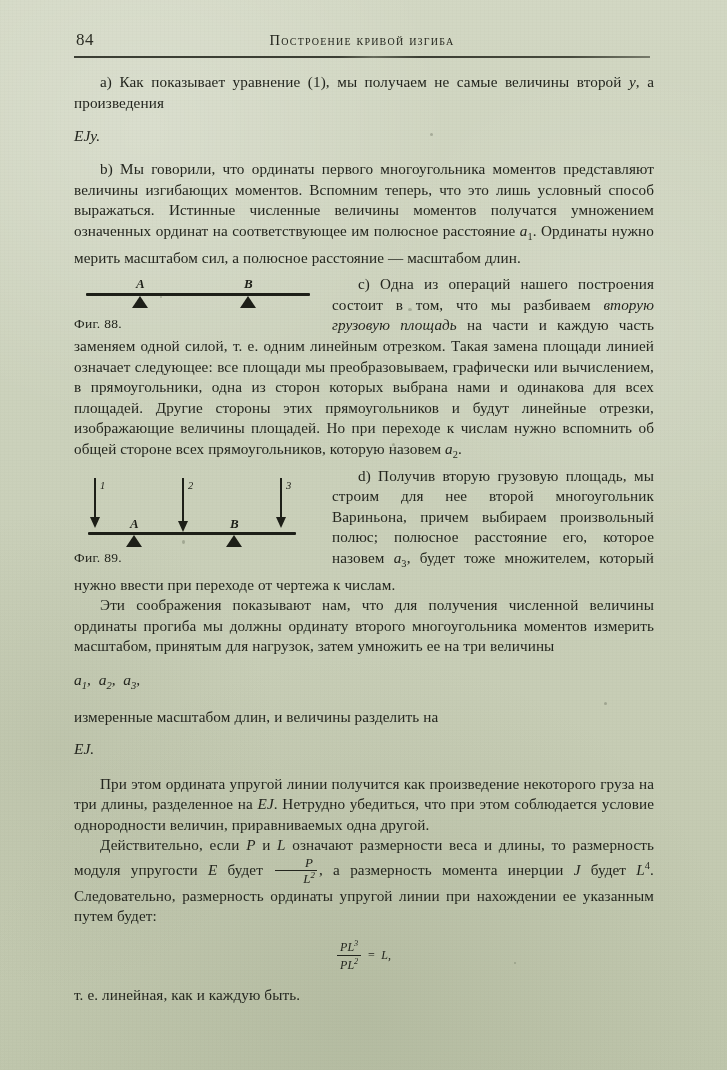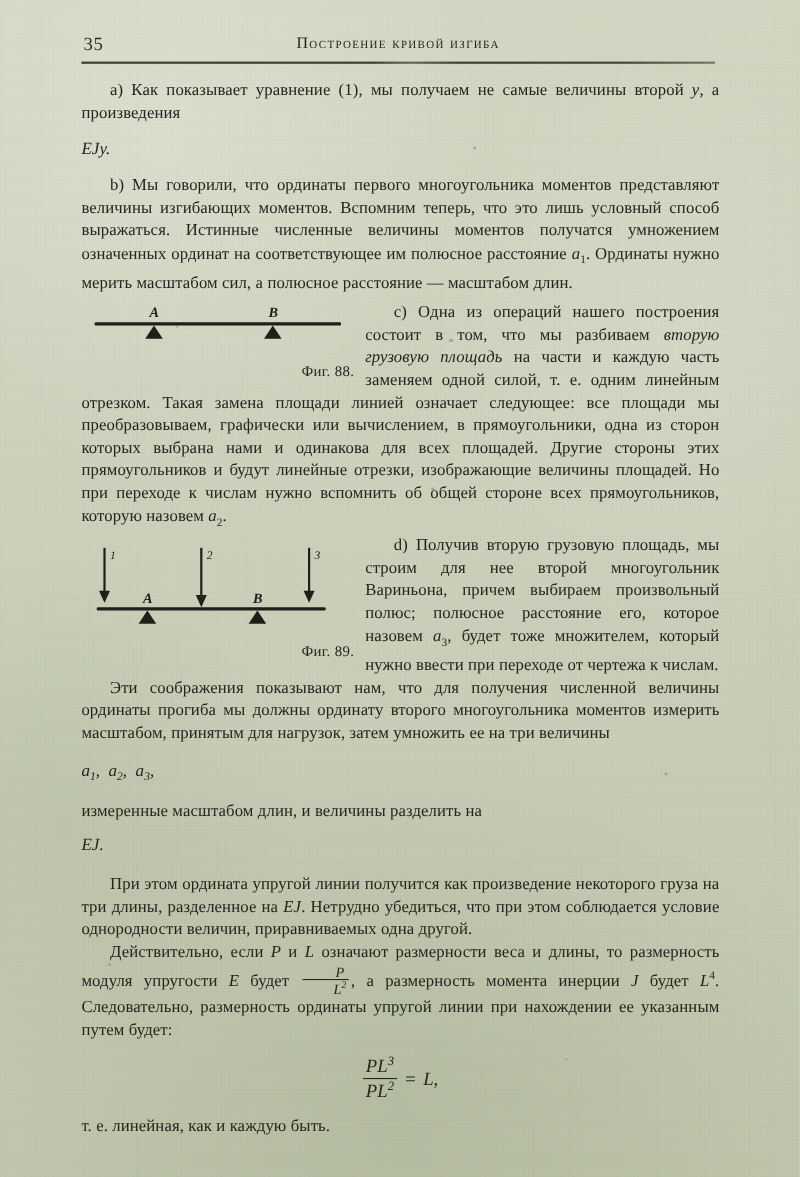--- a/index.html
+++ b/index.html
@@ -131,25 +131,25 @@
 
   
   .figcol {
     float: left;
     width: 248px;
     margin: 2px 10px 2px 0;
   }
   .clear { clear: both; }
 
   .figcap {
-    text-align: right;
+    text-align: left;
     font-size: 13.5px;
     letter-spacing: .3px;
     color: #25271f;
-    margin-top: 18px;
+    margin-top: 4px;
   }
 
   
   .fig88 {
     position: relative;
     width: 236px;
     height: 36px;
     margin: 0 auto;
   }
   .beam {
@@ -198,21 +198,21 @@
     font-style: italic;
     color: #1d1f18;
   }
 
   
   .eqbig {
     display: flex;
     justify-content: center;
     align-items: center;
     font-style: italic;
-    font-size: 17px;
+    font-size: 12px;
     gap: 6px;
   }
   .eqbig .fr {
     display: inline-block;
     text-align: center;
     line-height: 1.12;
   }
   .eqbig .fr .n { display: block; padding: 0 3px 1px; }
   .eqbig .fr .d { display: block; border-top: 1.5px solid #23251e; padding: 1px 3px 0; }
 
@@ -226,21 +226,21 @@
 </style>
 </head>
 <body>
 
 <div class="page"></div>
 <div class="grain"></div>
 
 <div class="content">
 
   <div class="hdr">
-    <div class="folio">35</div>
+    <div class="folio">84</div>
     <div class="runhead">Построение кривой изгиба</div>
     <div class="hdr-rule"></div>
   </div>
 
   <div class="body">
 
     <p class="ind"><span>a) Как показывает уравнение (1), мы получаем не самые величины</span> <span>второй </span><i>y</i><span>, а произведения</span></p>
 
     <div class="gap10"></div>
     <div class="disp">EJy.</div>

